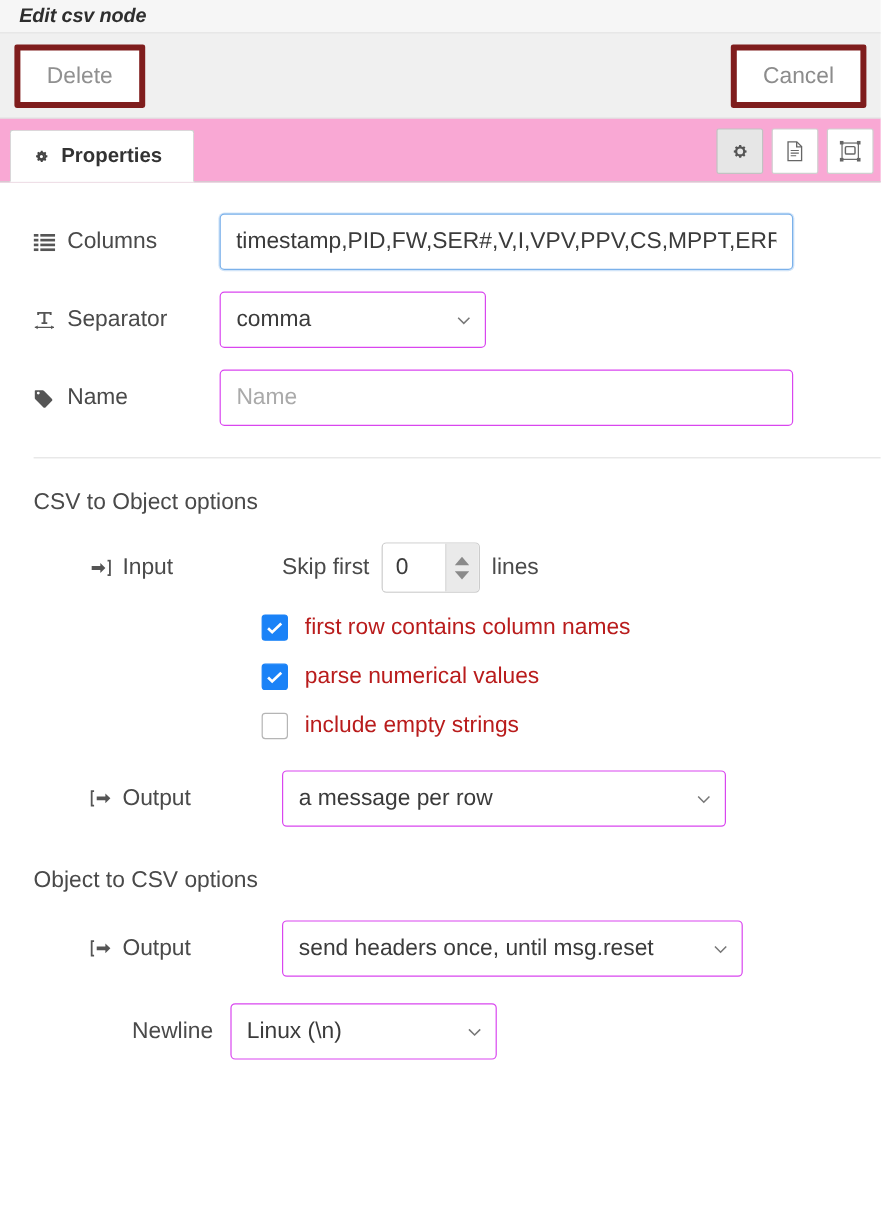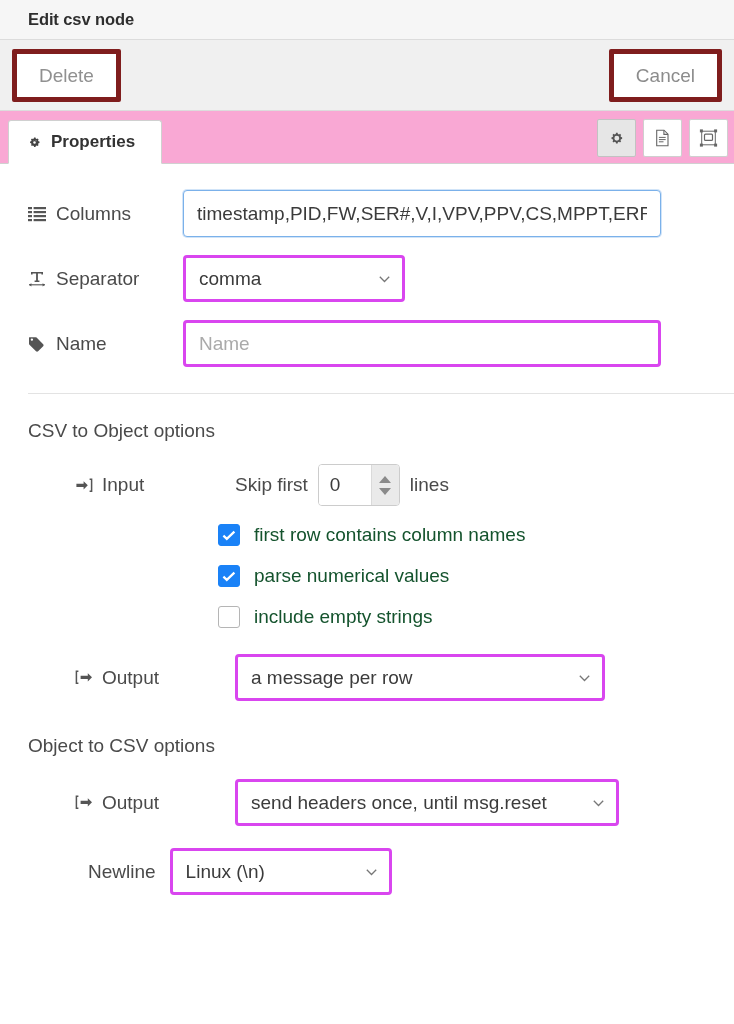--- a/index.html
+++ b/index.html
@@ -7,25 +7,26 @@
   body {
     width: 734px; height: 1024px;
     background: #ffffff;
     font-family: "Liberation Sans", sans-serif;
     color: #333333;
     overflow: hidden;
   }
 
   
   .dialog-title {
-    height: 40px;
+    height: 28px;
     background: #f6f6f6;
     border-bottom: 1px solid #dcdcdc;
     display: flex; align-items: center;
-    padding-left: 28px;
+    padding-left: 16px;
+    font-style: italic;
   }
   .dialog-title-text {
     font-size: 16.5px; font-weight: bold; color: #2e2e2e;
     letter-spacing: -0.1px;
   }
 
   
   .toolbar {
     height: 71px;
     background: #f0f0f0;
@@ -104,21 +105,21 @@
     display: flex; align-items: center; gap: 10px;
     font-size: 19px; color: #4a4a4a;
   }
   .ico { display: inline-flex; align-items: center; justify-content: center; }
 
   input.text-field, .select-box {
     font-family: "Liberation Sans", sans-serif;
     font-size: 19px;
     color: #3b3b3b;
     height: 47px;
-    border: 3px solid #d946ef;
+    border: 1px solid #d946ef;
     border-radius: 4px;
     background: #ffffff;
     padding: 0 13px;
     outline: none;
   }
   input.text-field::placeholder { color: #aaaaaa; }
   input.focused {
     border: 1px solid #7bb1ea;
     box-shadow: 0 0 0 1px rgba(123,177,234,0.35);
   }
@@ -204,23 +205,23 @@
   }
   .checkbox {
     width: 22px; height: 22px;
     border-radius: 3px;
     flex: none;
     display: flex; align-items: center; justify-content: center;
     cursor: pointer;
   }
   .checkbox.on { background: #1a82f7; border: 1px solid #1a82f7; }
   .checkbox.off { background: #ffffff; border: 1px solid #b5b5b5; }
-  .check-label { font-size: 19px; color: #14532d; }
-
-  .newline-row { padding-left: 88px; display: flex; align-items: center; gap: 14px; margin-top: 22px; }
+  .check-label { font-size: 19px; color: #b91c1c; }
+
+  .newline-row { padding-left: 110px; display: flex; align-items: center; gap: 14px; margin-top: 22px; }
   .newline-label { font-size: 19px; color: #4a4a4a; }
 </style>
 </head>
 <body>
 
 <div class="dialog-title">
   <span class="dialog-title-text">Edit csv node</span>
 </div>
 
 <div class="toolbar">

